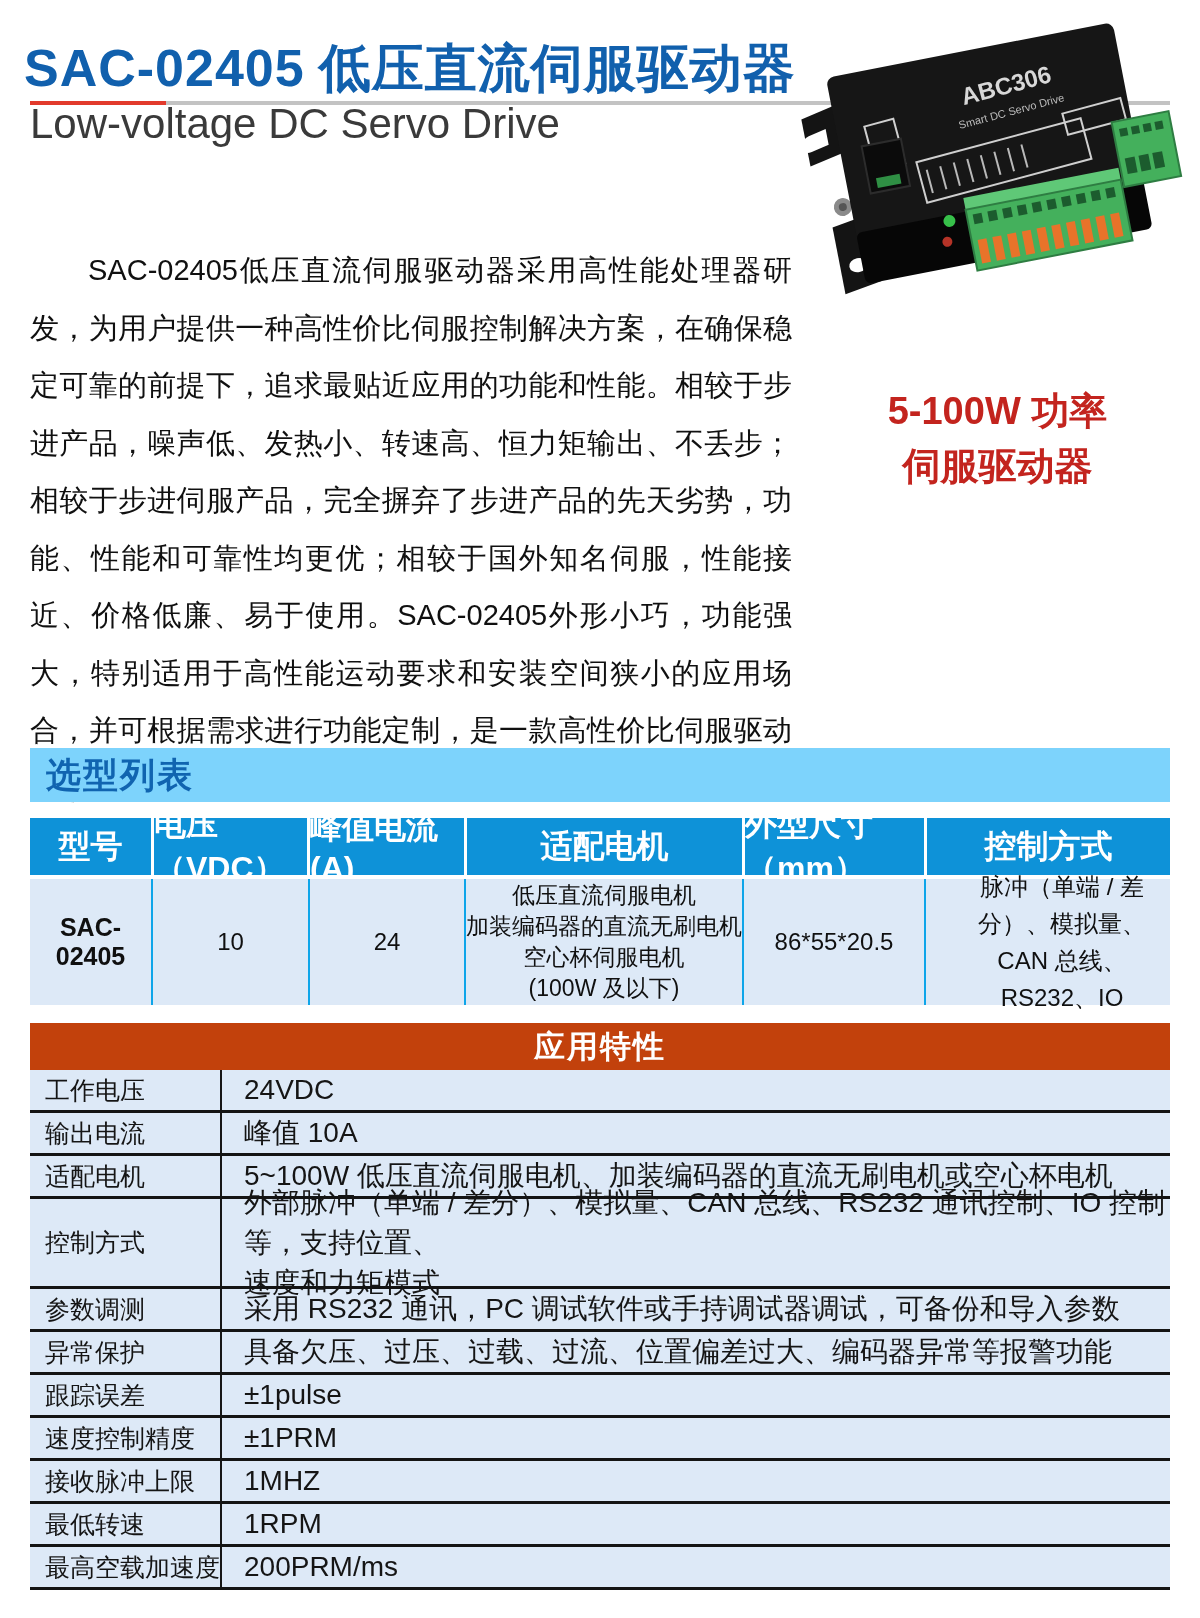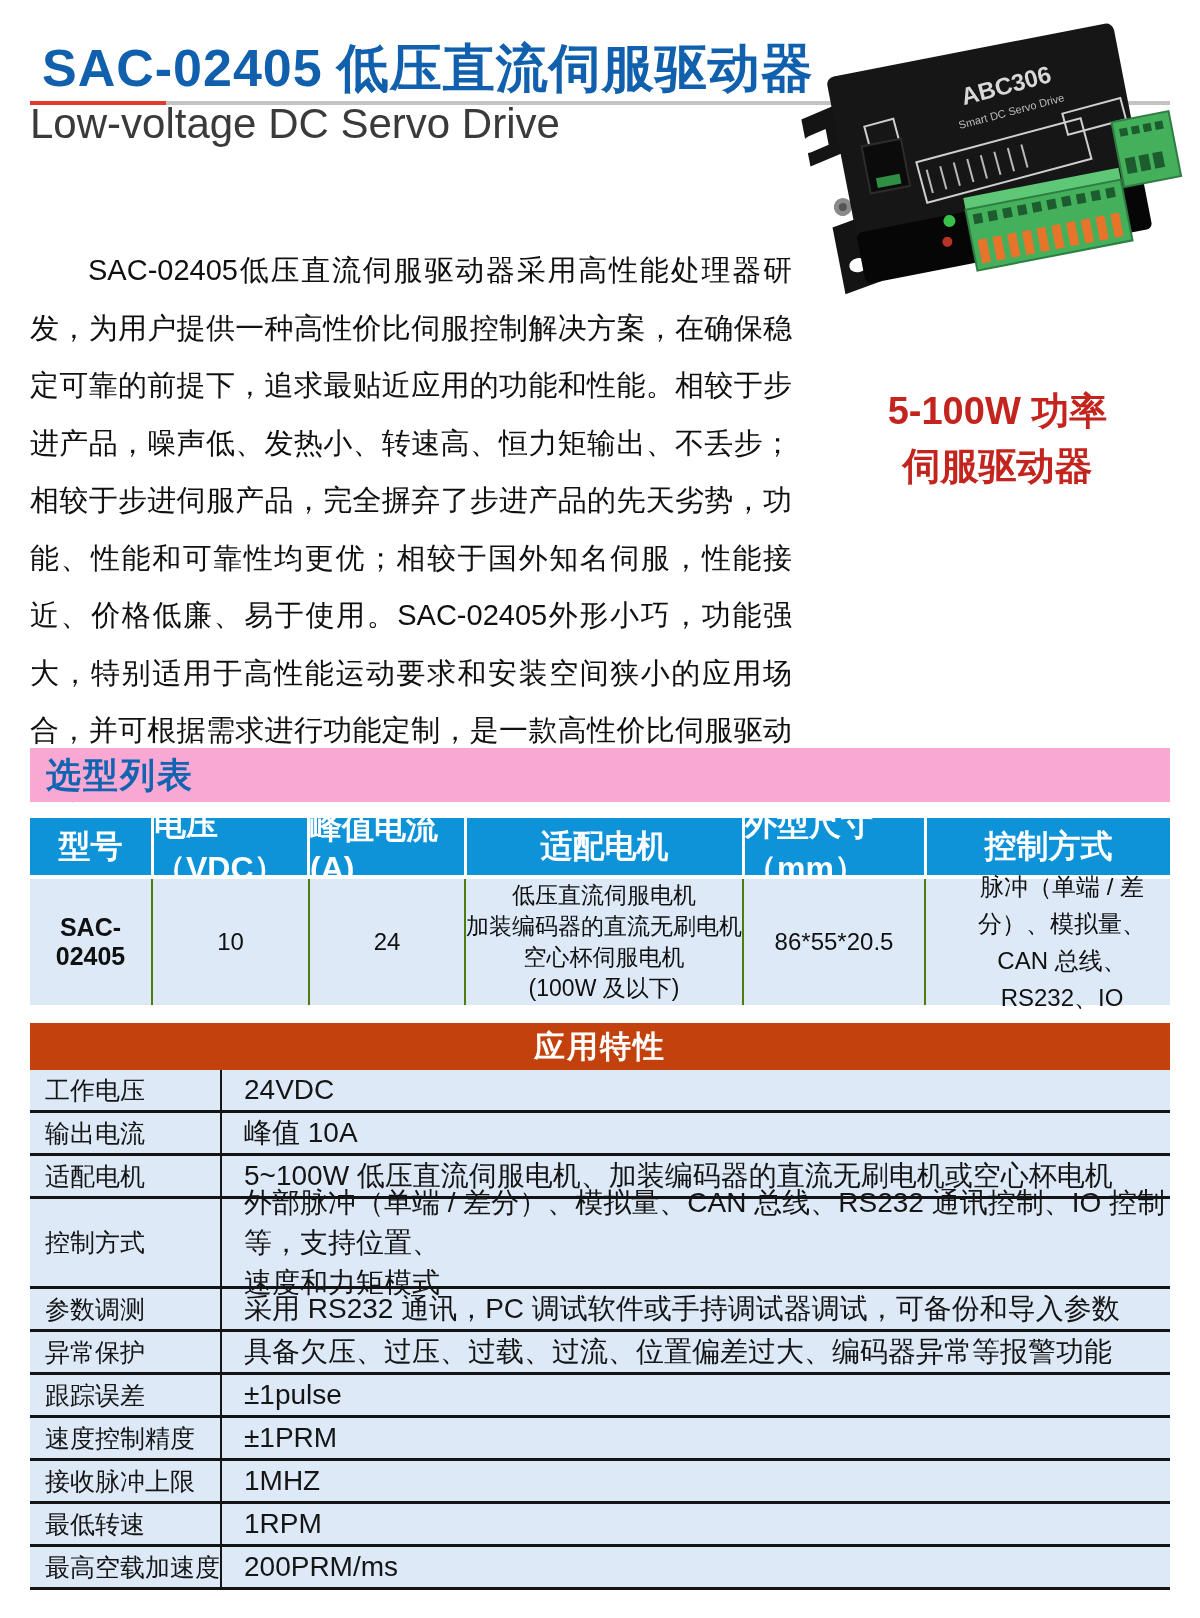--- a/index.html
+++ b/index.html
@@ -2,50 +2,50 @@
 <html><head>
 <meta charset="utf-8">
 <style>
   * { margin:0; padding:0; box-sizing:border-box; }
   html,body { background:#ffffff; }
   .page {
     position:relative; width:1200px; height:1618px; background:#ffffff;
     font-family:"Liberation Sans", sans-serif; color:#151515; overflow:hidden;
   }
   
-  .title { position:absolute; left:42px; top:34px; font-size:52px; font-weight:bold;
+  .title { position:absolute; left:24px; top:34px; font-size:52px; font-weight:bold;
            color:#1160ad; letter-spacing:1px; white-space:nowrap; }
   .title .cn { margin-left:14px; }
   .rule { position:absolute; left:30px; top:101px; width:1140px; height:4px; background:#c3c3c3; }
   .rule-red { position:absolute; left:0; top:0; width:136px; height:4px; background:#e23a2c; }
   .subtitle { position:absolute; left:30px; top:100px; font-size:42px; color:#3a3a3a; }
   
   .product { position:absolute; left:770px; top:8px; width:420px; height:292px; }
   
   .desc {
     position:absolute; left:30px; top:242px; width:762px;
     font-size:29px; line-height:57.5px; text-align:justify; text-indent:2em; color:#101010;
   }
   
   .highlight { position:absolute; left:800px; top:384px; width:395px; text-align:center;
                color:#c3241e; font-size:38px; font-weight:bold; line-height:55px; }
   .highlight span { display:block; }
   
   .band { position:absolute; left:30px; top:748px; width:1140px; height:54px;
-          background:#f9a8d4; display:flex; align-items:center; }
+          background:#7dd3fc; display:flex; align-items:center; }
   .band-label { color:#1064b0; font-size:35px; font-weight:bold; padding-left:16px; letter-spacing:2px; }
   
   .sel-head { position:absolute; left:30px; top:818px; width:1140px; height:57px;
               background:#0e92d8; display:flex; color:#ffffff; font-size:32px; font-weight:bold; }
   .sel-head .c { display:flex; align-items:center; justify-content:center; border-left:3px solid #ffffff; }
   .sel-head .c:first-child { border-left:none; }
   .sel-row { position:absolute; left:30px; top:879px; width:1140px; height:126px;
              background:#dde9f7; display:flex; font-size:24px; color:#101010; }
   .sel-row .c { display:flex; flex-direction:column; align-items:center; justify-content:center;
-                border-left:2px solid #4d7c0f; text-align:center; }
+                border-left:2px solid #0ea5e9; text-align:center; }
   .sel-row .c:first-child { border-left:none; }
   .w1{width:121px;} .w2{width:157px;} .w3{width:156px;} .w4{width:278px;} .w5{width:182px;} .w6{width:246px;}
   .model-cell { font-weight:bold; font-size:25px; }
   .motor-cell span { display:block; line-height:31px; font-size:23px; }
   .ctrl-cell span { display:block; line-height:37px;margin-left:28px; }
   
   .feat-head { position:absolute; left:30px; top:1023px; width:1140px; height:47px;
                background:#c2410c; color:#ffffff; font-size:31px; font-weight:bold;
                display:flex; align-items:center; justify-content:center; letter-spacing:2px; }
   .feat-table { position:absolute; left:30px; top:1070px; width:1140px; }

